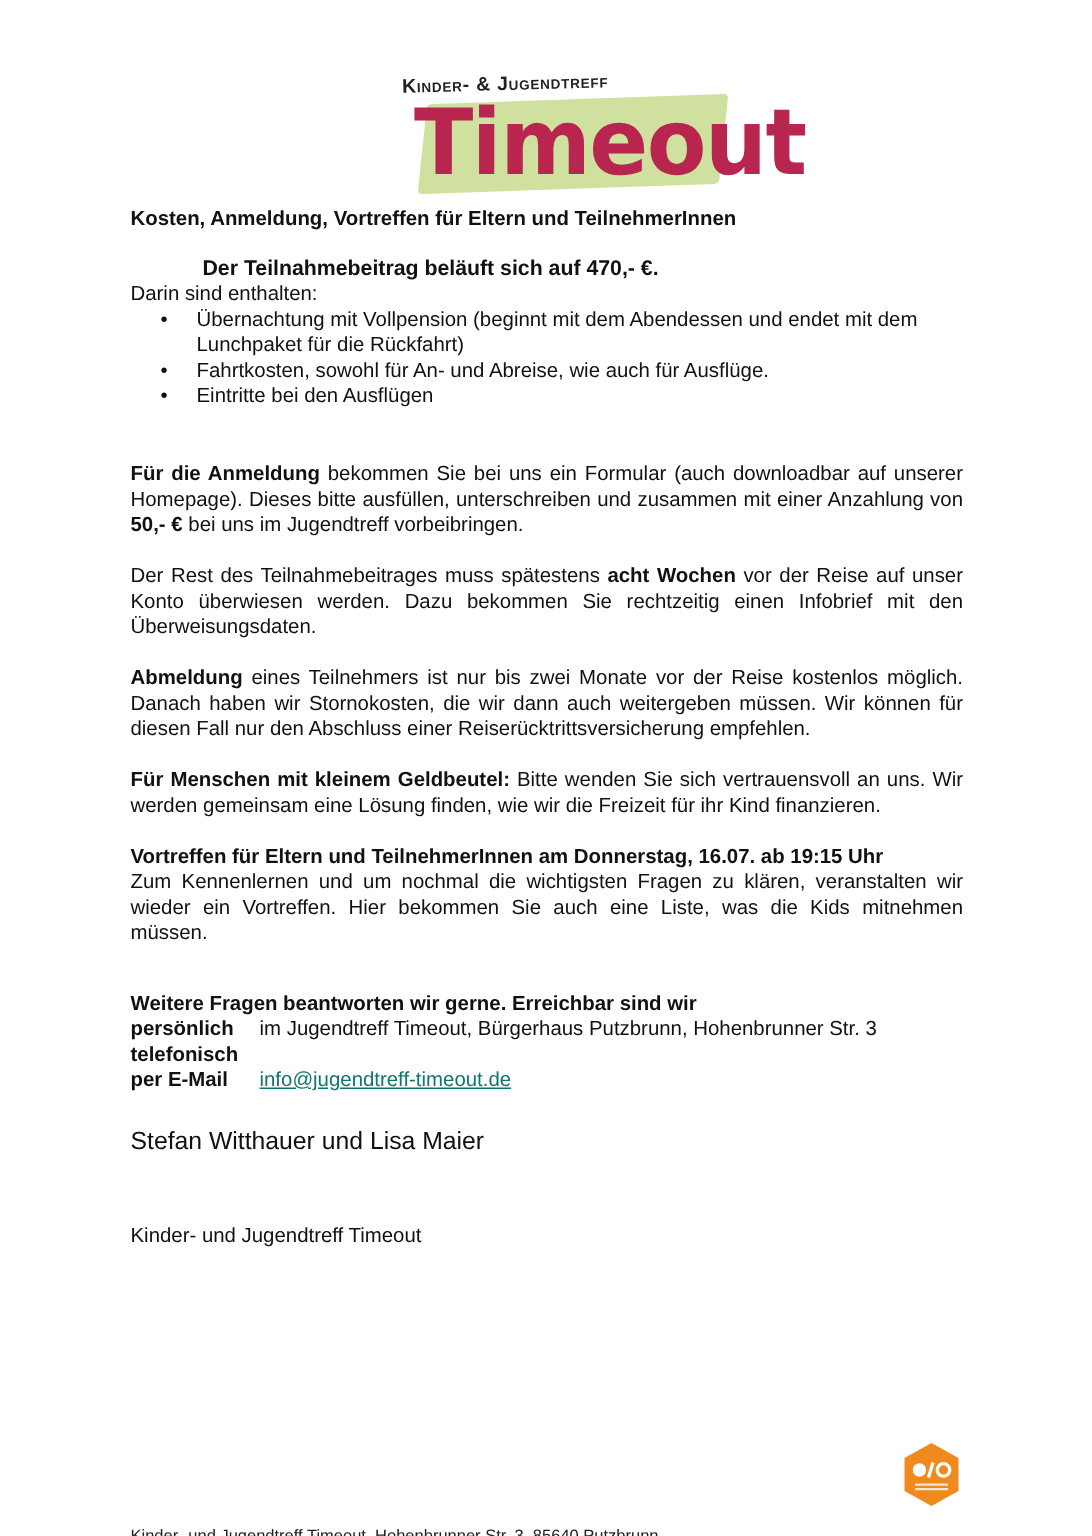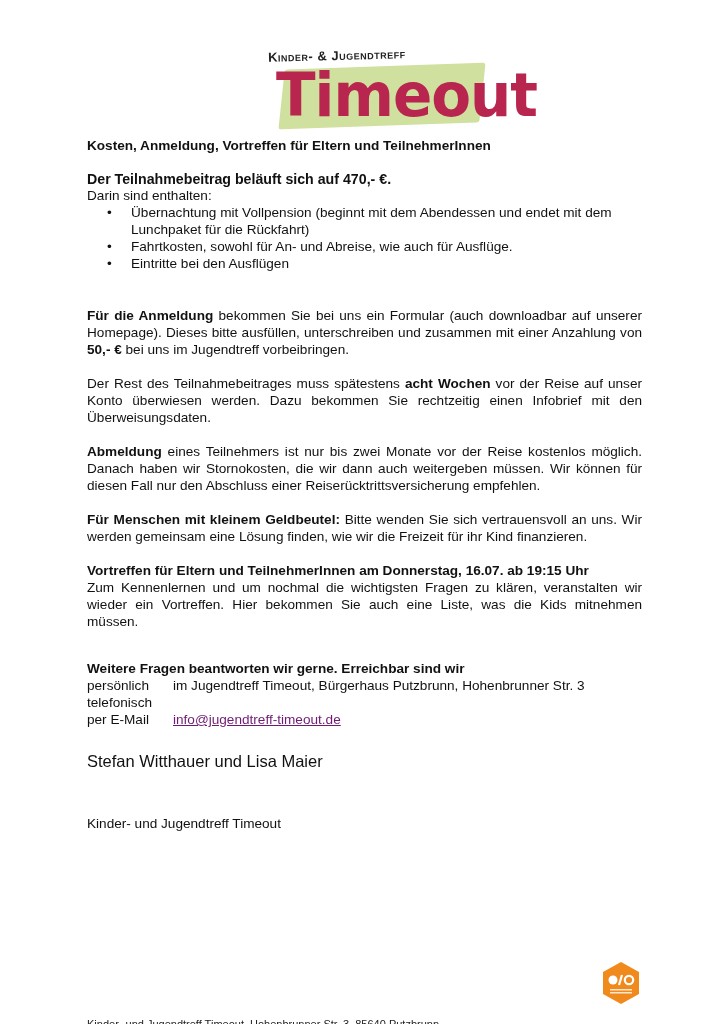--- a/index.html
+++ b/index.html
@@ -16,37 +16,37 @@
                 background: #cfe09f; transform: skewX(-8deg) rotate(-2deg); border-radius: 3px; }
   .logo-main { position: absolute; left: 14px; top: 12px; font-size: 58px; font-weight: bold;
                color: #b8254f; letter-spacing: -1px; font-family: "DejaVu Sans", sans-serif;
                line-height: 1; transform: scaleY(1.05); }
 
   .txt { position: absolute; left: 87px; width: 555px; font-size: 13.6px; line-height: 17px; }
   .just { text-align: justify; text-align-last: left; }
   b { font-weight: bold; }
 
   .h1 { top: 137px; font-weight: bold; }
-  .price { top: 171px; font-weight: bold; font-size: 14.2px; }
+  .price { top: 171px; font-weight: bold; font-size: 14.2px; margin-left: 48px; }
   .incl { top: 187px; }
   ul.bullets { position: absolute; left: 87px; top: 204px; width: 560px; margin: 0; padding: 0; list-style: none;
                font-size: 13.6px; line-height: 17px; }
   ul.bullets li { position: relative; padding-left: 44px; margin: 0; }
   ul.bullets li .dot { position: absolute; left: 20px; top: 0; }
 
   .p-anmeldung { top: 307px; }
   .p-rest { top: 375px; }
   .p-abmeldung { top: 443px; }
   .p-geld { top: 511px; }
   .p-vortreffen { top: 562px; }
 
   .contact { position: absolute; left: 87px; top: 660px; font-size: 13.6px; line-height: 17px; }
   .contact .row { display: flex; }
-  .contact .lbl { width: 86px; font-weight: normal; }
-  .contact a { color: #701a75; text-decoration: underline; }
+  .contact .lbl { width: 86px; font-weight: bold; }
+  .contact a { color: #0f766e; text-decoration: underline; }
 
   .sig-name { position: absolute; left: 87px; top: 752px; font-size: 16.5px; }
   .sig-org { position: absolute; left: 87px; top: 816px; font-size: 13.6px; text-align: center; }
 
   .footer { position: absolute; left: 87px; top: 1018px; font-size: 11px; color: #222; }
   .badge { position: absolute; left: 602px; top: 961px; width: 38px; height: 44px; }
 </style>
 </head>
 <body>
 

